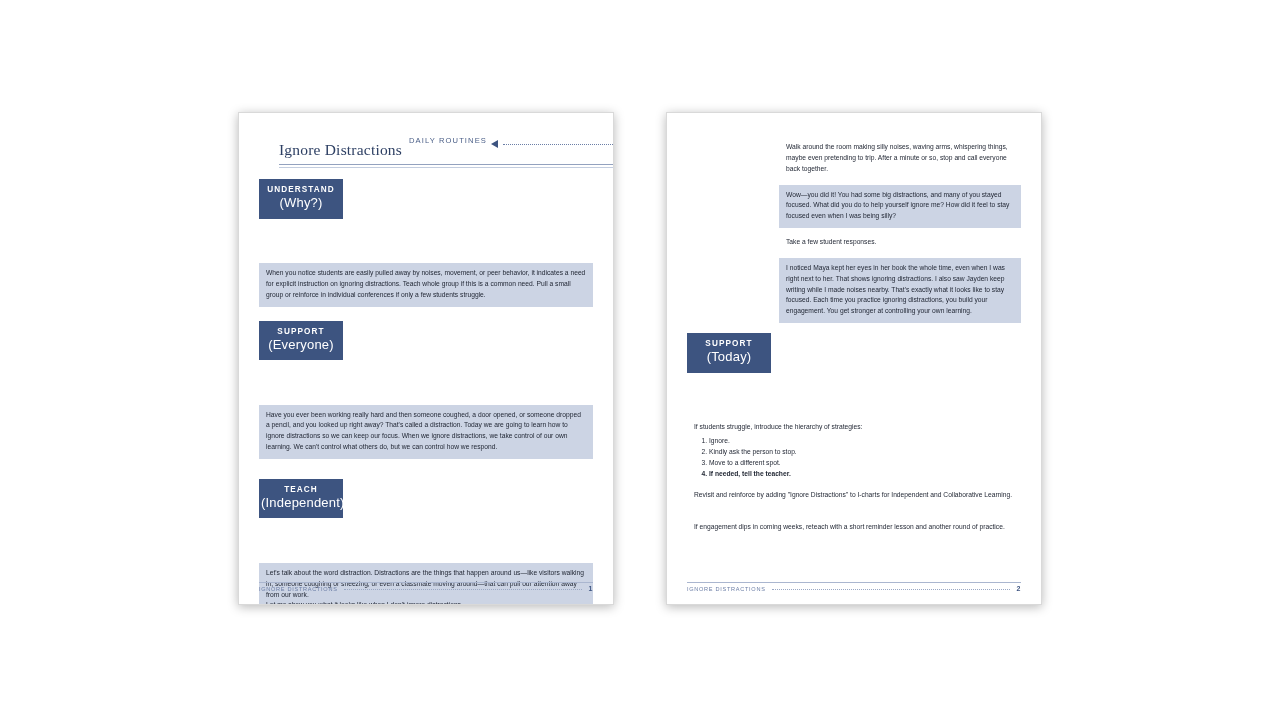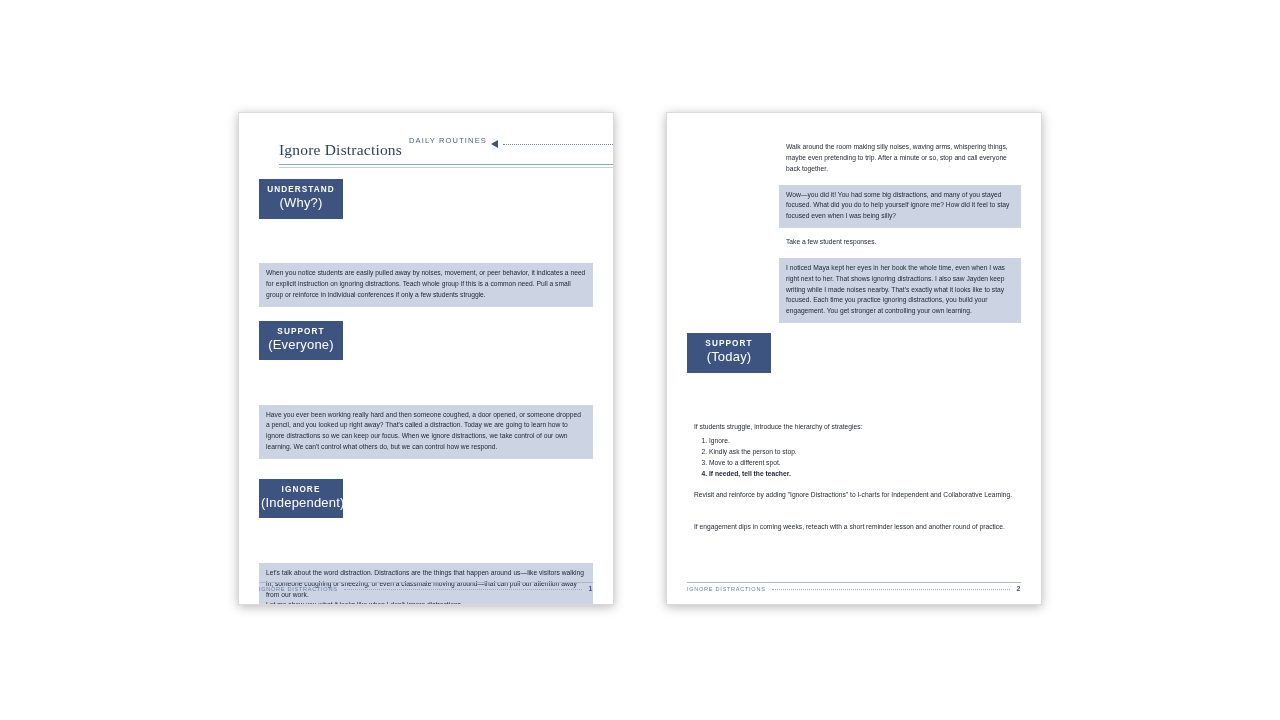--- a/index.html
+++ b/index.html
@@ -248,21 +248,21 @@
         <div class="body-col">
           <div class="block shade">Have you ever been working really hard and then someone coughed, a door opened, or someone dropped a pencil, and you looked up right away? That's called a distraction. Today we are going to learn how to ignore distractions so we can keep our focus. When we ignore distractions, we take control of our own learning. We can't control what others do, but we can control how we respond.</div>
         </div>
       </div>
 
       <div class="spacer-md"></div>
 
       <div class="row">
         <div class="label-col">
           <div class="sect-label">
-            <span class="main">IGNORE</span>
+            <span class="main">TEACH</span>
             <span class="sub">(Independent)</span>
           </div>
         </div>
         <div class="body-col">
           <div class="block shade" style="white-space:pre-line">Let's talk about the word distraction. Distractions are the things that happen around us—like visitors walking in, someone coughing or sneezing, or even a classmate moving around—that can pull our attention away from our work.
 Let me show you what it looks like when I don't ignore distractions.</div>
           <div class="block plain">(Pretend to read a book, then suddenly look up, whisper, or laugh as if distracted by a sound or movement.)</div>
           <div class="block shade">See how quickly I stopped working? That's what happens when we let a distraction take control of our focus.</div>
           <div class="block shade">Now watch what it looks like when I do ignore a distraction.</div>
           <div class="block plain">Sit with a book. Someone coughs or drops a pencil. Keep your eyes glued to the book, turning the page slowly, staying focused.</div>

